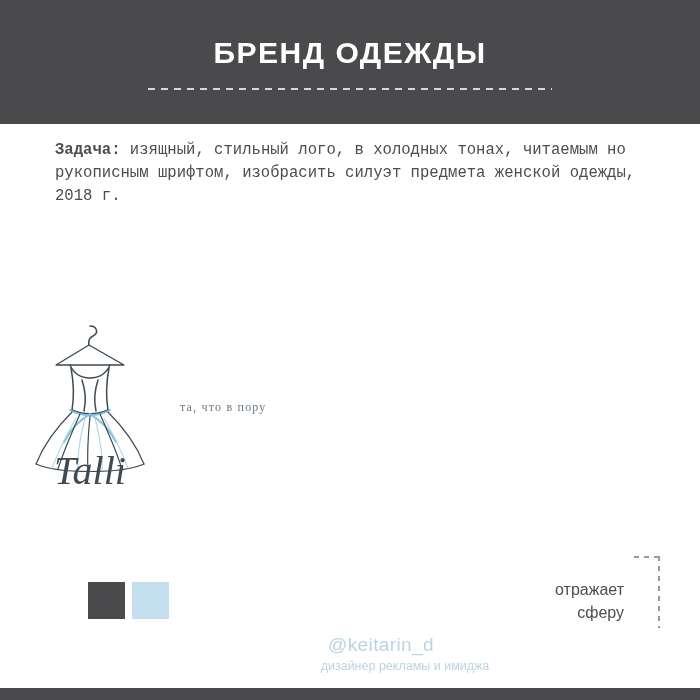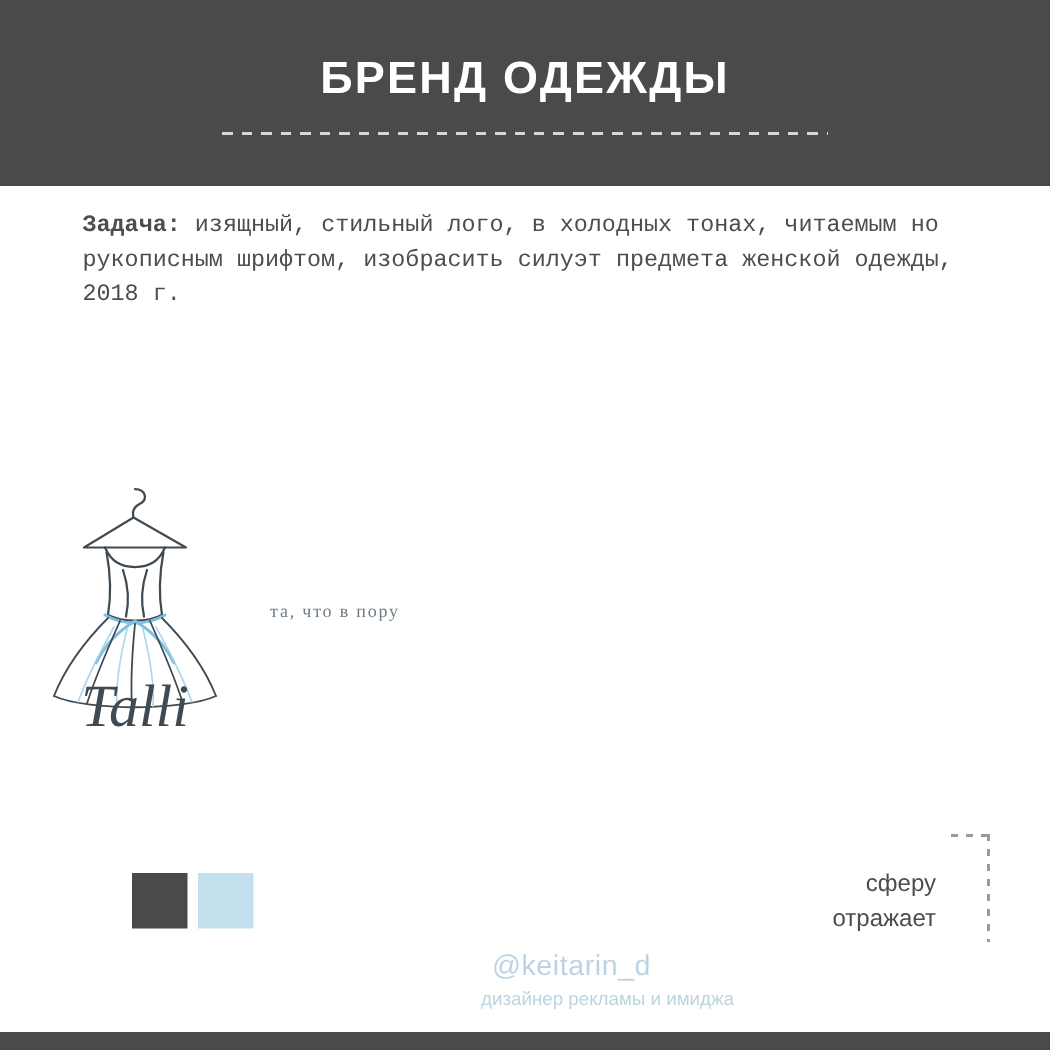--- a/index.html
+++ b/index.html
@@ -199,22 +199,22 @@
     </svg>
     <div class="logo-tagline">та, что в пору</div>
   </div>
 
   <div class="swatches">
     <div class="swatch" style="background:#4a4a4d"></div>
     <div class="swatch" style="background:#c4e0ef"></div>
   </div>
 
   <div class="caption">
+    <div>отражает</div>
     <div>сферу</div>
-    <div>отражает</div>
   </div>
   <div class="caption-bracket">
     <div class="bracket-top"></div>
     <div class="bracket-side"></div>
   </div>
 
   <div class="watermark">
     <div class="wm-handle">@keitarin_d</div>
     <div class="wm-sub">дизайнер рекламы и имиджа</div>
   </div>

